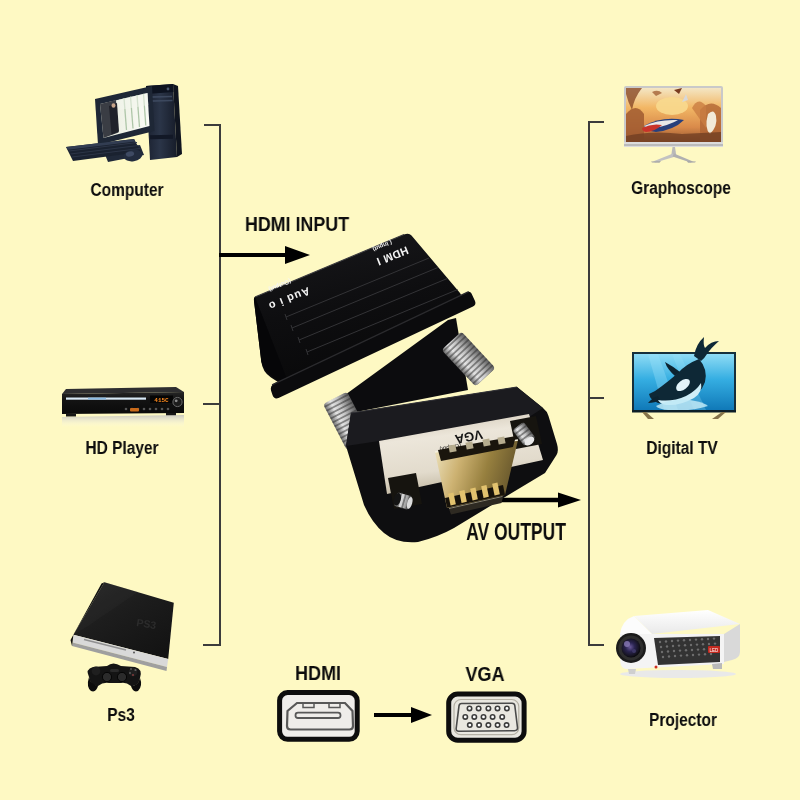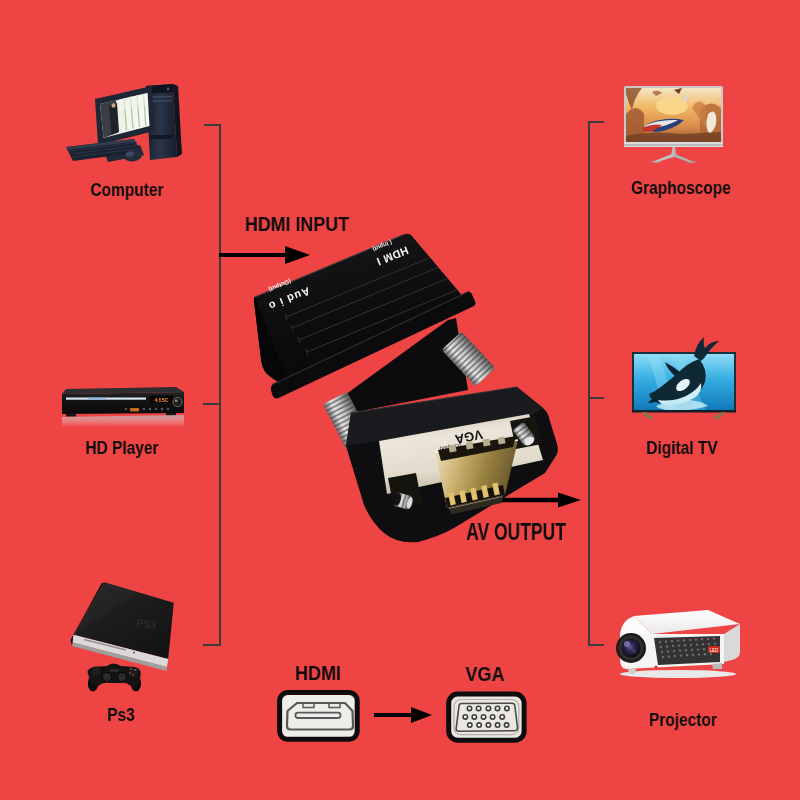--- a/index.html
+++ b/index.html
@@ -1,16 +1,16 @@
 <!DOCTYPE html>
 <html><head>
 <meta charset="utf-8">
 <style>
   html,body{margin:0;padding:0;background:#fff;-webkit-font-smoothing:antialiased;}
-  #page{position:relative;width:800px;height:800px;background:#ef4444;overflow:hidden;
+  #page{position:relative;width:800px;height:800px;background:#fef9c3;overflow:hidden;
         font-family:"Liberation Sans", sans-serif;}
   .lbl{position:absolute;font-weight:bold;color:#0d0d0d;white-space:nowrap;will-change:transform;
        transform:translateX(-50%) scaleX(0.86);font-size:18px;}
   .lbl2{position:absolute;font-weight:bold;color:#0d0d0d;white-space:nowrap;will-change:transform;
        transform:translateX(-50%) scaleX(0.9);font-size:20px;}
   .big1{position:absolute;font-weight:bold;color:#0d0d0d;white-space:nowrap;will-change:transform;
        transform:translateX(-50%) scaleX(0.85);font-size:21px;}
   .big2{position:absolute;font-weight:bold;color:#0d0d0d;white-space:nowrap;will-change:transform;
        transform:translateX(-50%) scaleX(0.76);font-size:23px;}
   .ln{position:absolute;background:#3c3c3c;}

